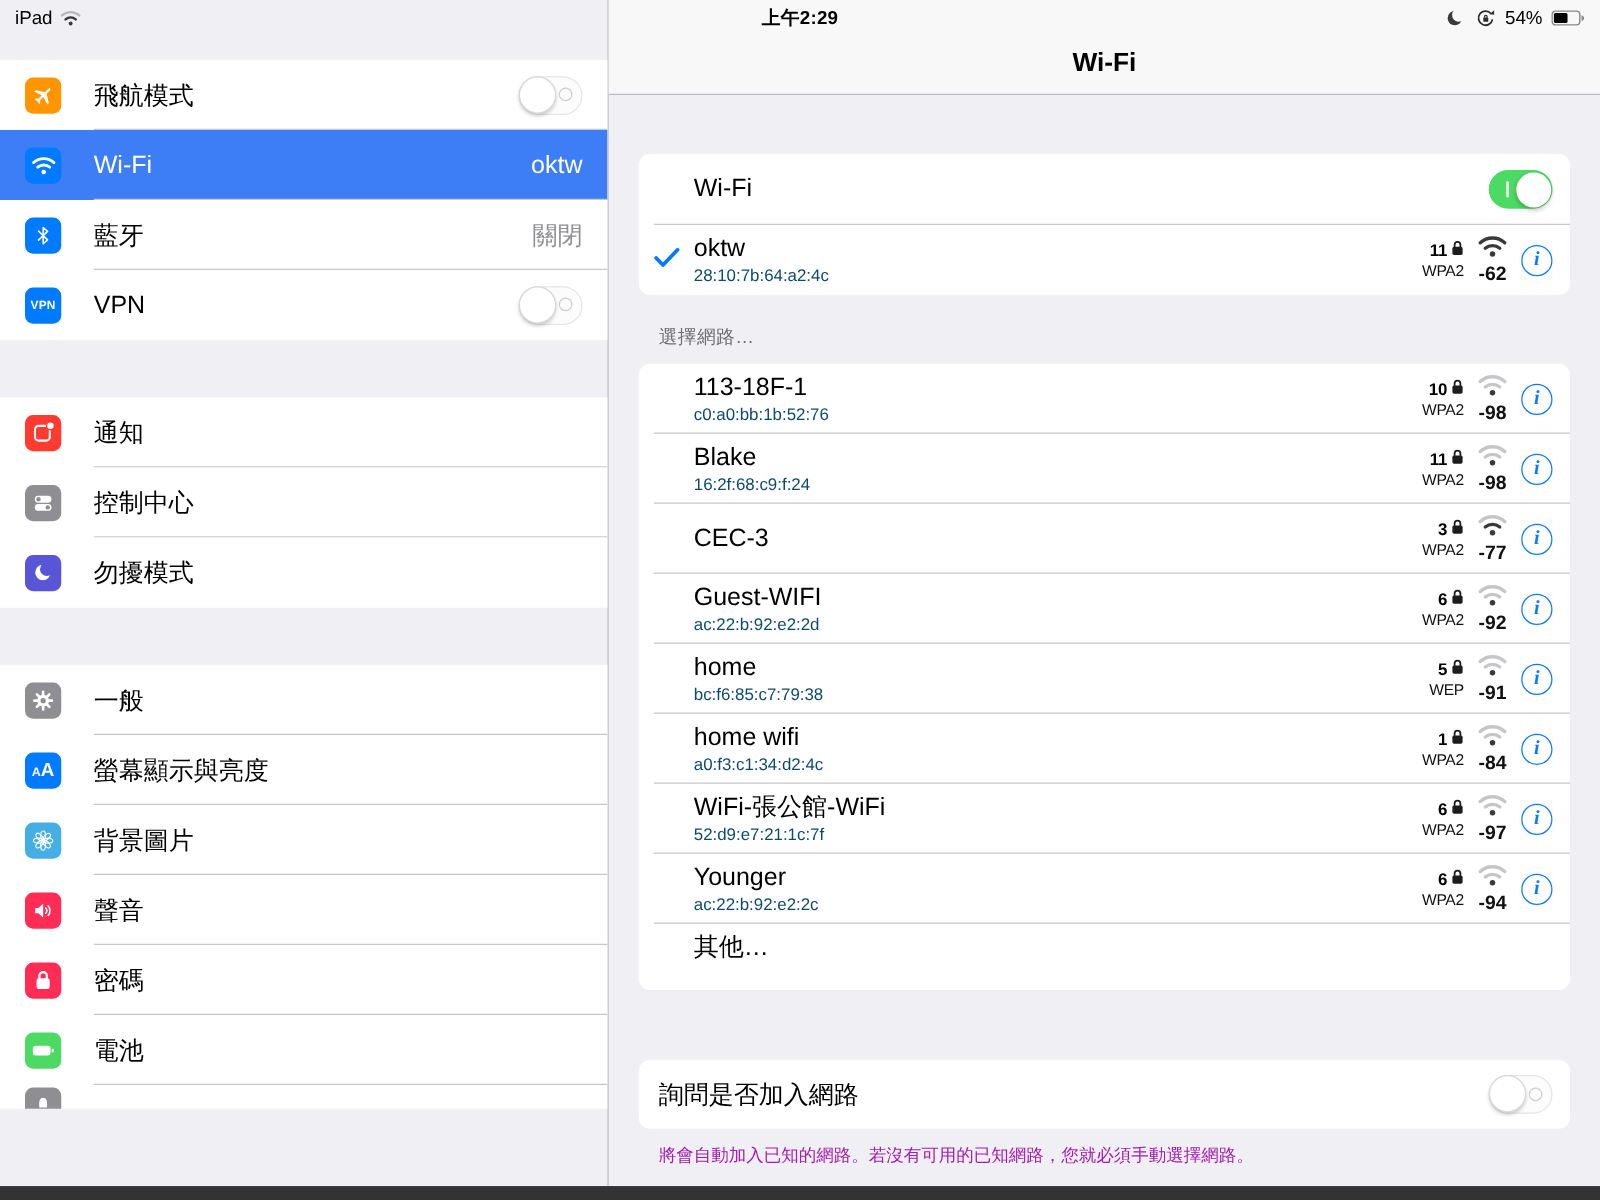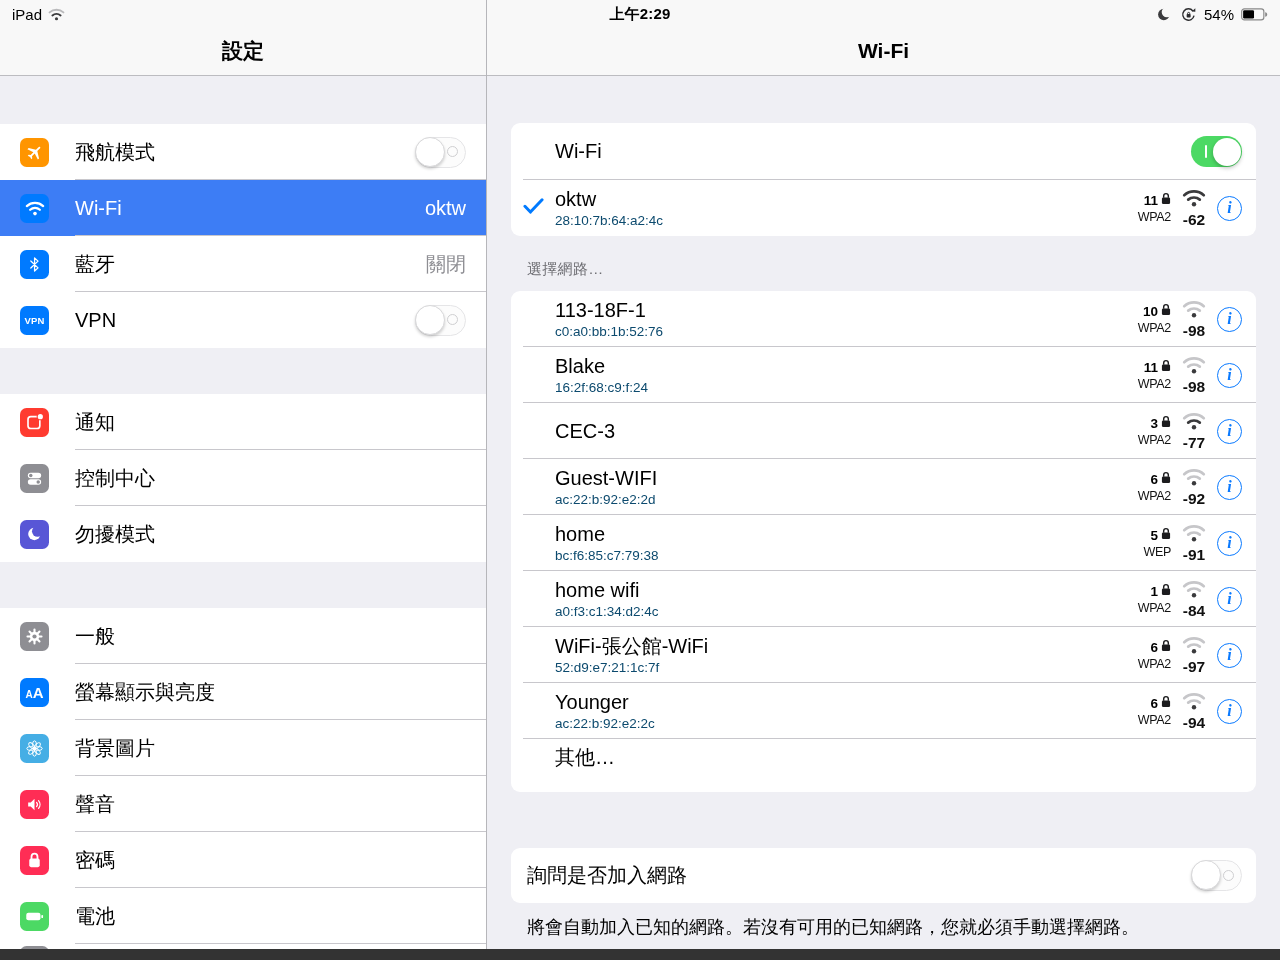--- a/index.html
+++ b/index.html
@@ -82,21 +82,21 @@
   .info-btn {
     width:25px; height:25px; border:1.5px solid #0a7aff; border-radius:50%;
     color:#0a7aff; font-family:"Liberation Serif", serif; font-style:italic; font-weight:700;
     font-size:16px; display:flex; align-items:center; justify-content:center; cursor:pointer;
     line-height:1;
   }
   .other-row { height:53px; padding:0 14px 16px 44px; }
   .section-label { margin:24px 0 12px; padding-left:16px; font-size:15px; color:#6d6d72; letter-spacing:.3px;}
   .ask-card { margin-top:56px; }
   .ask-row { height:55px; padding:0 14px 0 16px; }
-  .footer-note { margin-top:12px; padding:0 16px; font-size:18px; color:#000000; line-height:1.4; }
+  .footer-note { margin-top:12px; padding:0 16px; font-size:14px; color:#a21caf; line-height:1.4; }
 </style>
 </head>
 <body>
 
 <div class="screen">
   <div class="statusbar">
     <span class="sb-left">
       <span>iPad</span>
       <span class="sb-icon" id="sb-wifi">
           <svg width="17" height="14" viewBox="0 0 24 19">
@@ -128,23 +128,20 @@
   <rect x="0.7" y="0.7" width="23" height="11.4" rx="2.8" fill="none" stroke="#000" stroke-opacity="0.45" stroke-width="1.2"></rect>
   <rect x="2.2" y="2.2" width="11.3" height="8.4" rx="1.3" fill="#000"></rect>
   <path d="M25.1 4.1v4.8c1.3-.3 2.1-1.3 2.1-2.4s-.8-2.1-2.1-2.4z" fill="#000" fill-opacity="0.45"></path>
           </svg>
         </span>
     </span>
   </div>
 
   <div class="columns">
     <div class="col-left">
-      <div class="col-header">
-        <span class="col-title">設定</span>
-      </div>
       <div class="col-body" id="sidebar-body">
           <div class="side-gap1"></div>
           <div class="side-group">
             <div class="side-row">
       <span class="app-icon" style="background:#FF9500">
                 <svg width="19" height="19" viewBox="0 0 24 24" style="transform:rotate(45deg)">
       <path fill="#fff" d="M21.3 15.3v-2.1l-8.1-5V3.7c0-.9-.55-1.7-1.2-1.7s-1.2.8-1.2 1.7v4.5l-8.1 5v2.1l8.1-2.5v4.9l-2 1.5v1.6l3.2-.9 3.2.9v-1.6l-2-1.5v-4.9z"></path>
                 </svg>
               </span>
       <span class="side-label">飛航模式</span>

